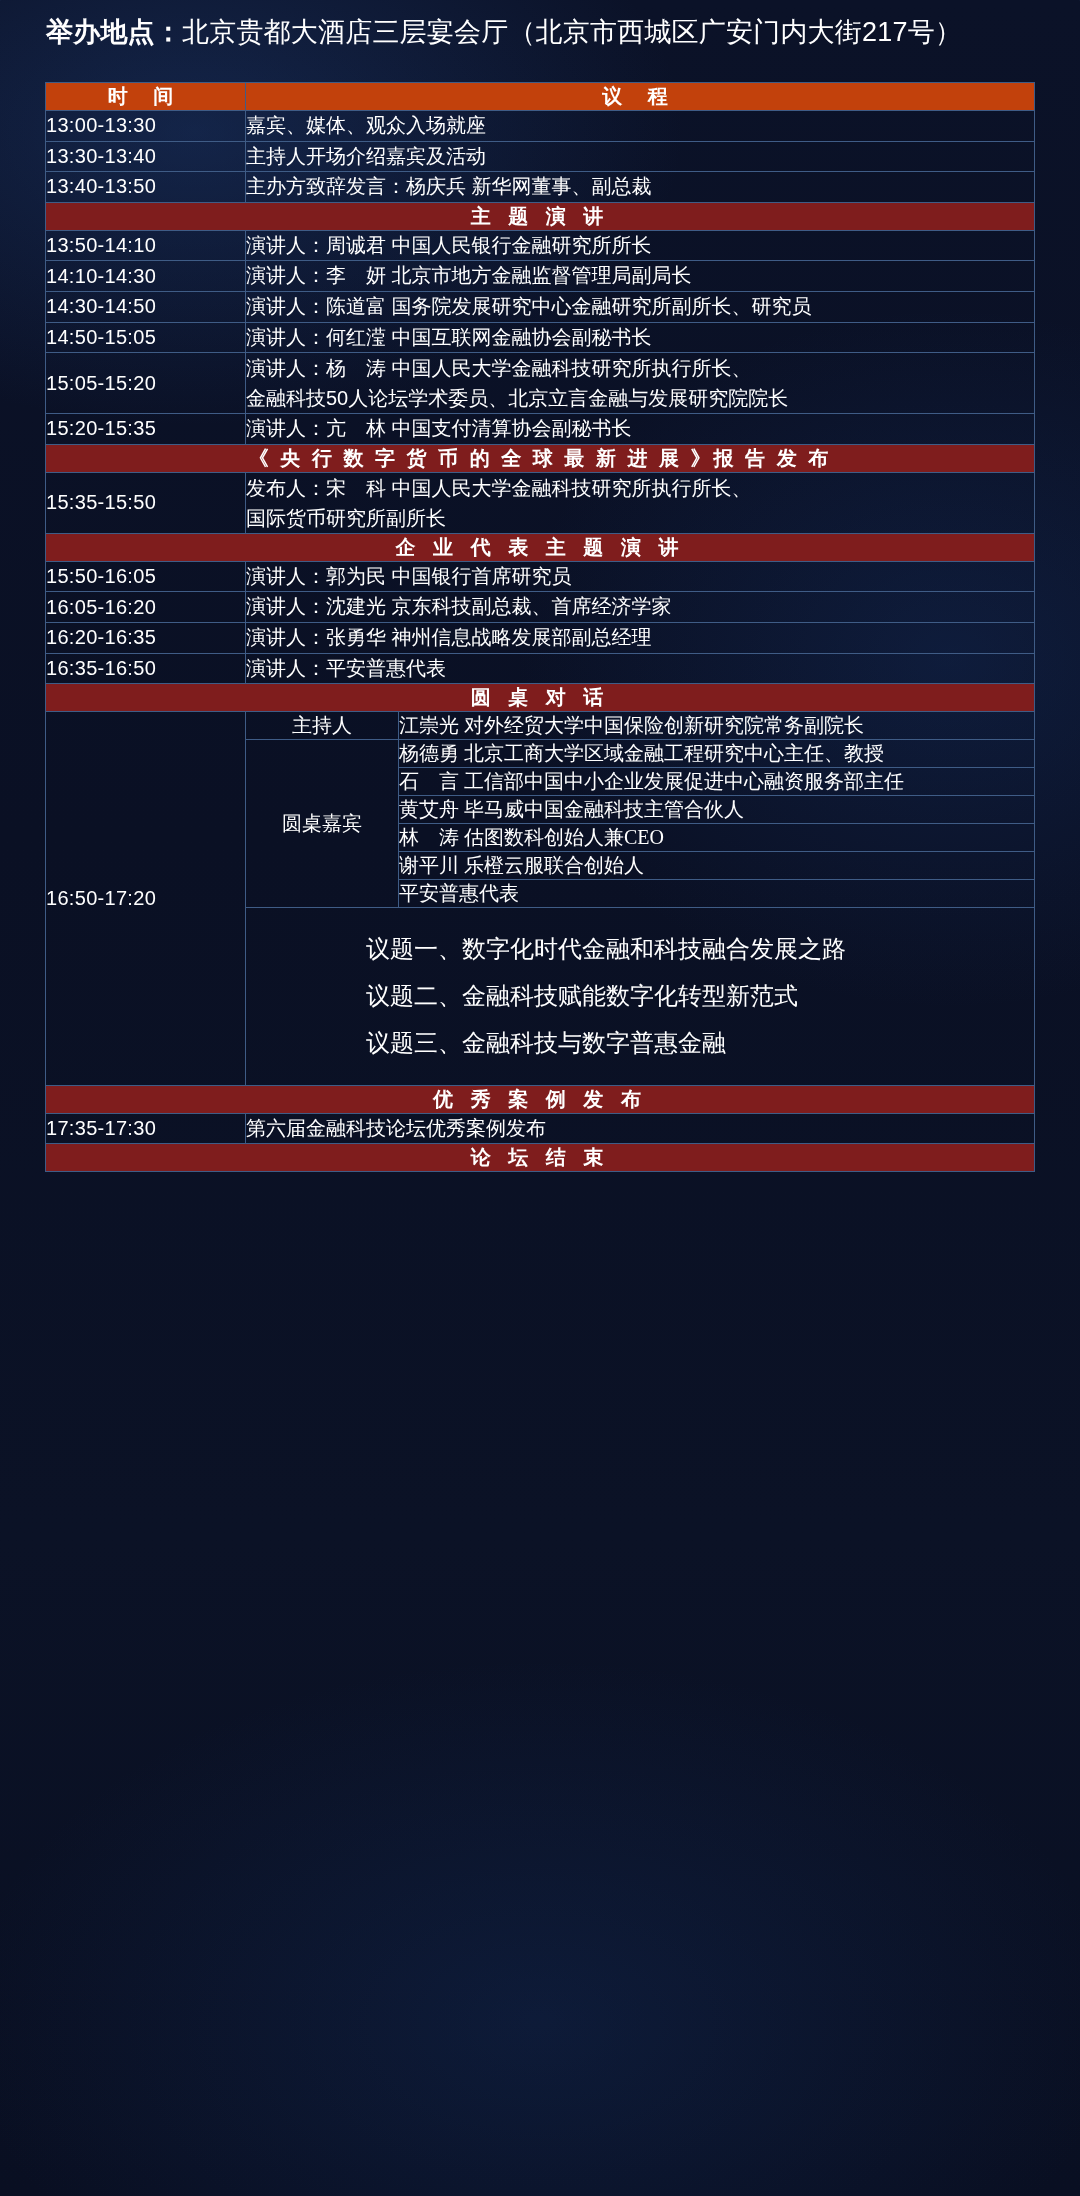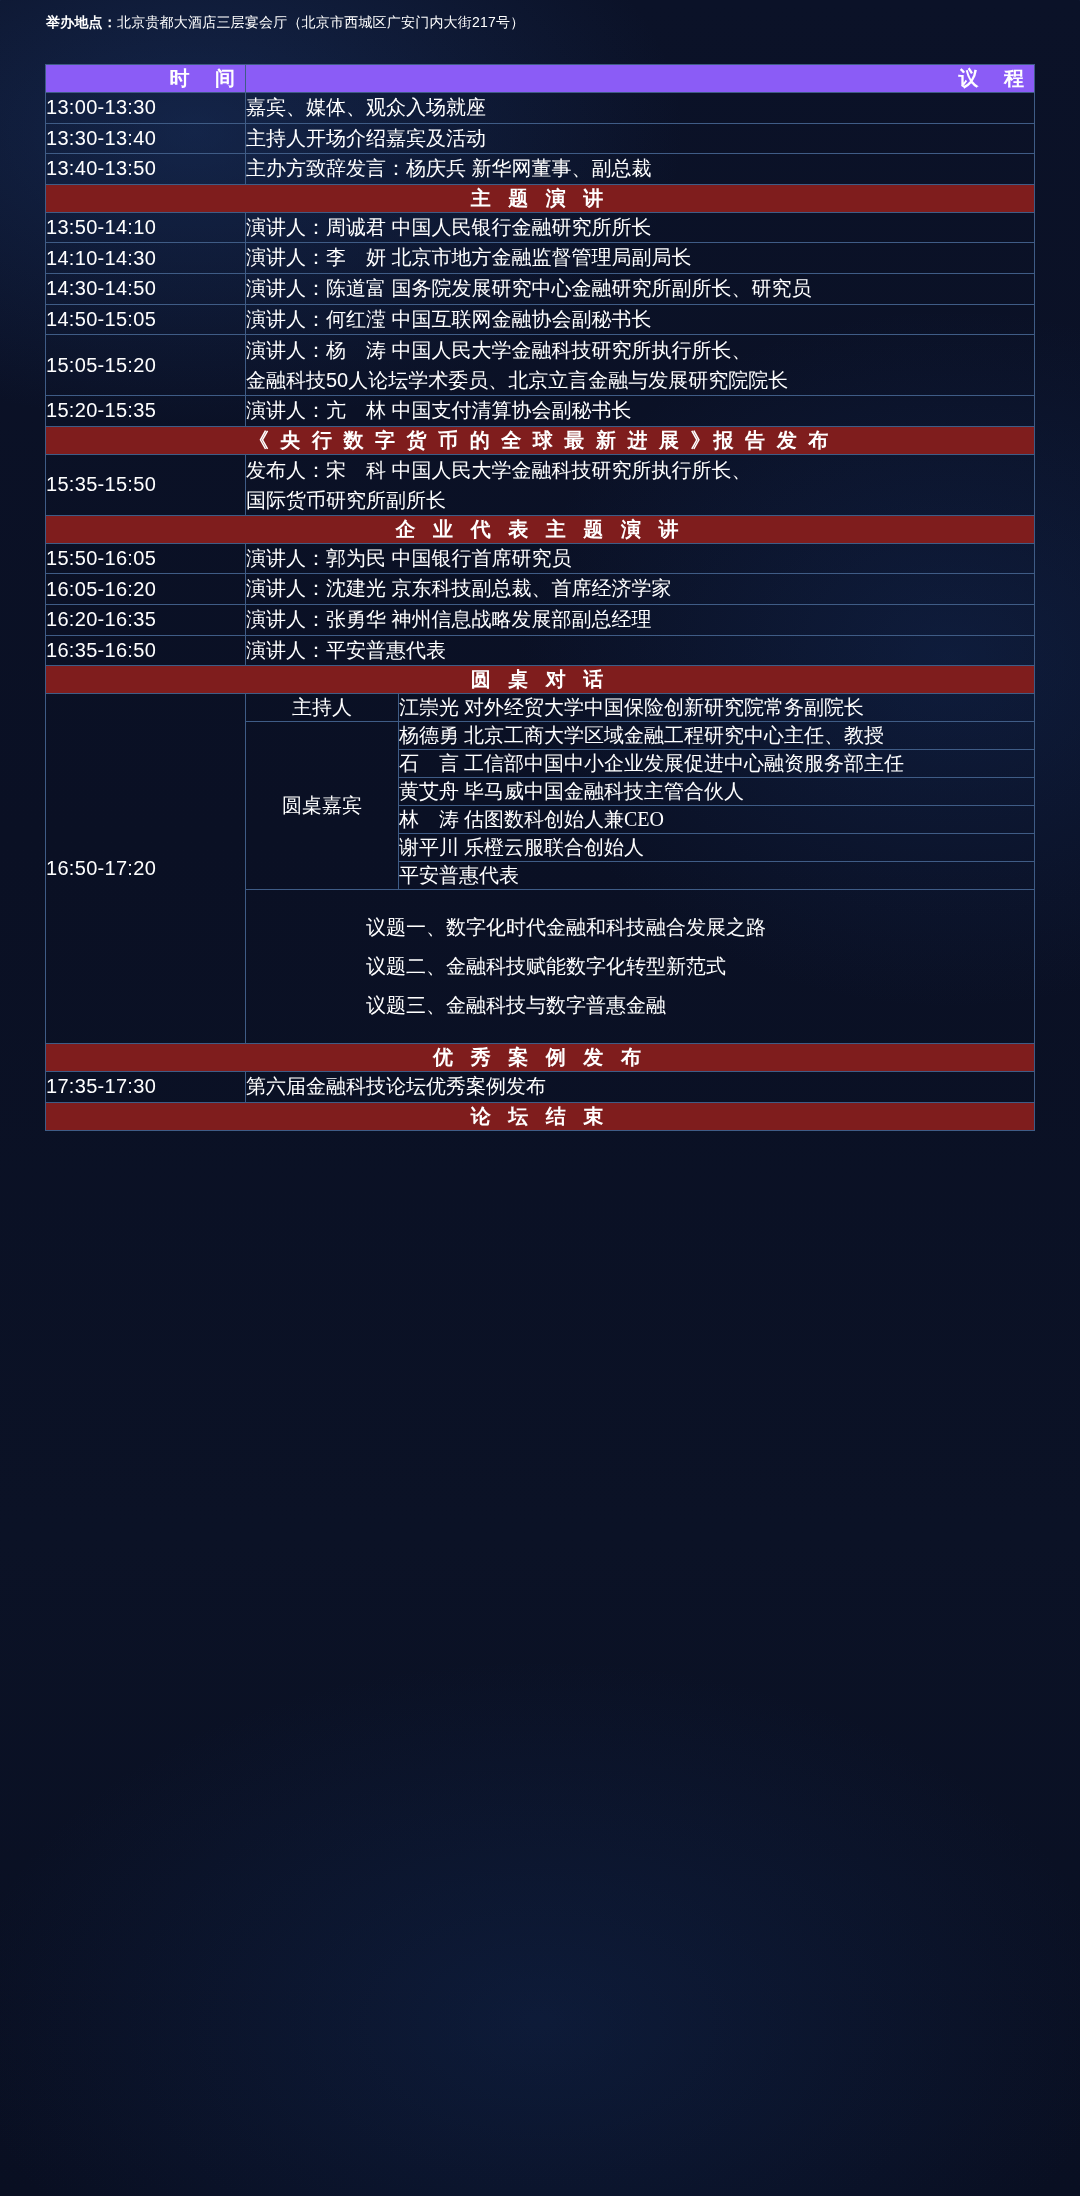--- a/index.html
+++ b/index.html
@@ -24,21 +24,21 @@
     position:absolute;inset:0;
     background-image:
       linear-gradient(115deg, rgba(90,150,220,0.06) 0 1px, rgba(0,0,0,0) 1px 90px),
       linear-gradient(-115deg, rgba(90,150,220,0.05) 0 1px, rgba(0,0,0,0) 1px 120px);
     opacity:.8;
   }
   .content{position:relative;z-index:2;}
 
   .venue{
     padding:14px 0 0 46px;
-    font-size:14px;
+    font-size:27px;
     letter-spacing:.2px;
     white-space:nowrap;
     color:#ffffff;
   }
   .venue b{font-weight:bold;}
 
   table.agenda{
     width:990px;
     margin:32px auto 0 auto;
     border-collapse:collapse;
@@ -57,24 +57,24 @@
     padding:14px 4px;
     font-size:20.5px;
     letter-spacing:.3px;
     white-space:nowrap;
   }
   .cell-body{
     padding:14px 18px;
     line-height:1.48;
   }
   .hdr td{
-    background:#8b5cf6;
+    background:#c2410c;
     color:#1b1206;
     font-weight:bold;
-    text-align:right;
+    text-align:center;
     font-size:27px;
     letter-spacing:10px;
     padding:20px 0;
     border:1px solid #3f5c86;
   }
   .section td{
     background:#7f1d1d;
     color:#20150a;
     font-weight:bold;
     text-align:center;
@@ -92,21 +92,21 @@
     padding:10px 6px;
     font-size:20px;
   }
   .rt-item{
     padding:13px 0 13px 20px;
     font-size:20px;
   }
   .topics{
     padding:18px 0 18px 120px;
     line-height:1.95;
-    font-size:20px;
+    font-size:24px;
   }
   .nested{width:100%;border-collapse:collapse;}
   .nested td{border:1px solid #3f5c86;}
   .nested td.no-left{border-left:0;margin-top:11px;}
   .nested td.no-right{border-right:0;font-family:Liberation Serif, serif;}
   .nested tr.last td{border-bottom:0;}
   .nested tr.first td{border-top:0;}
 
   .note{
     margin:18px 0 0 112px;

